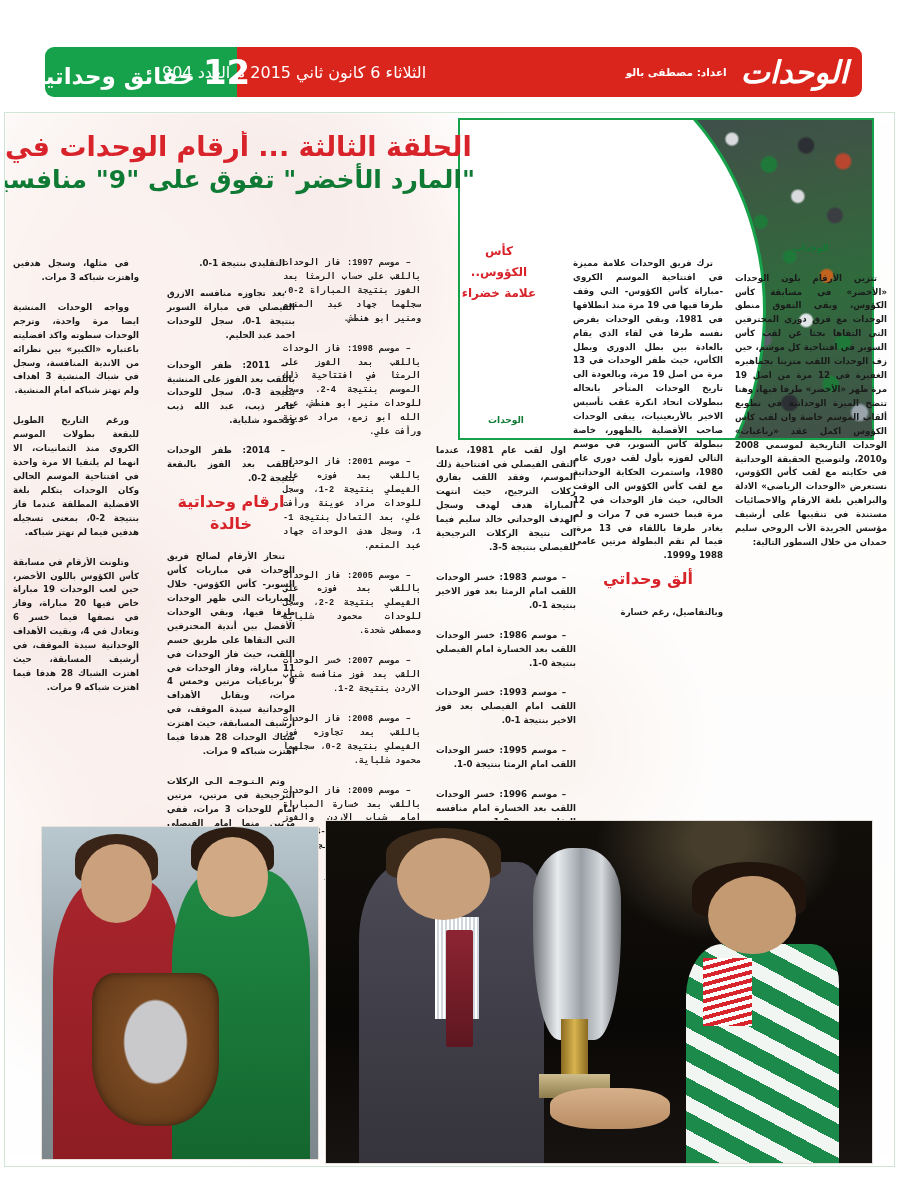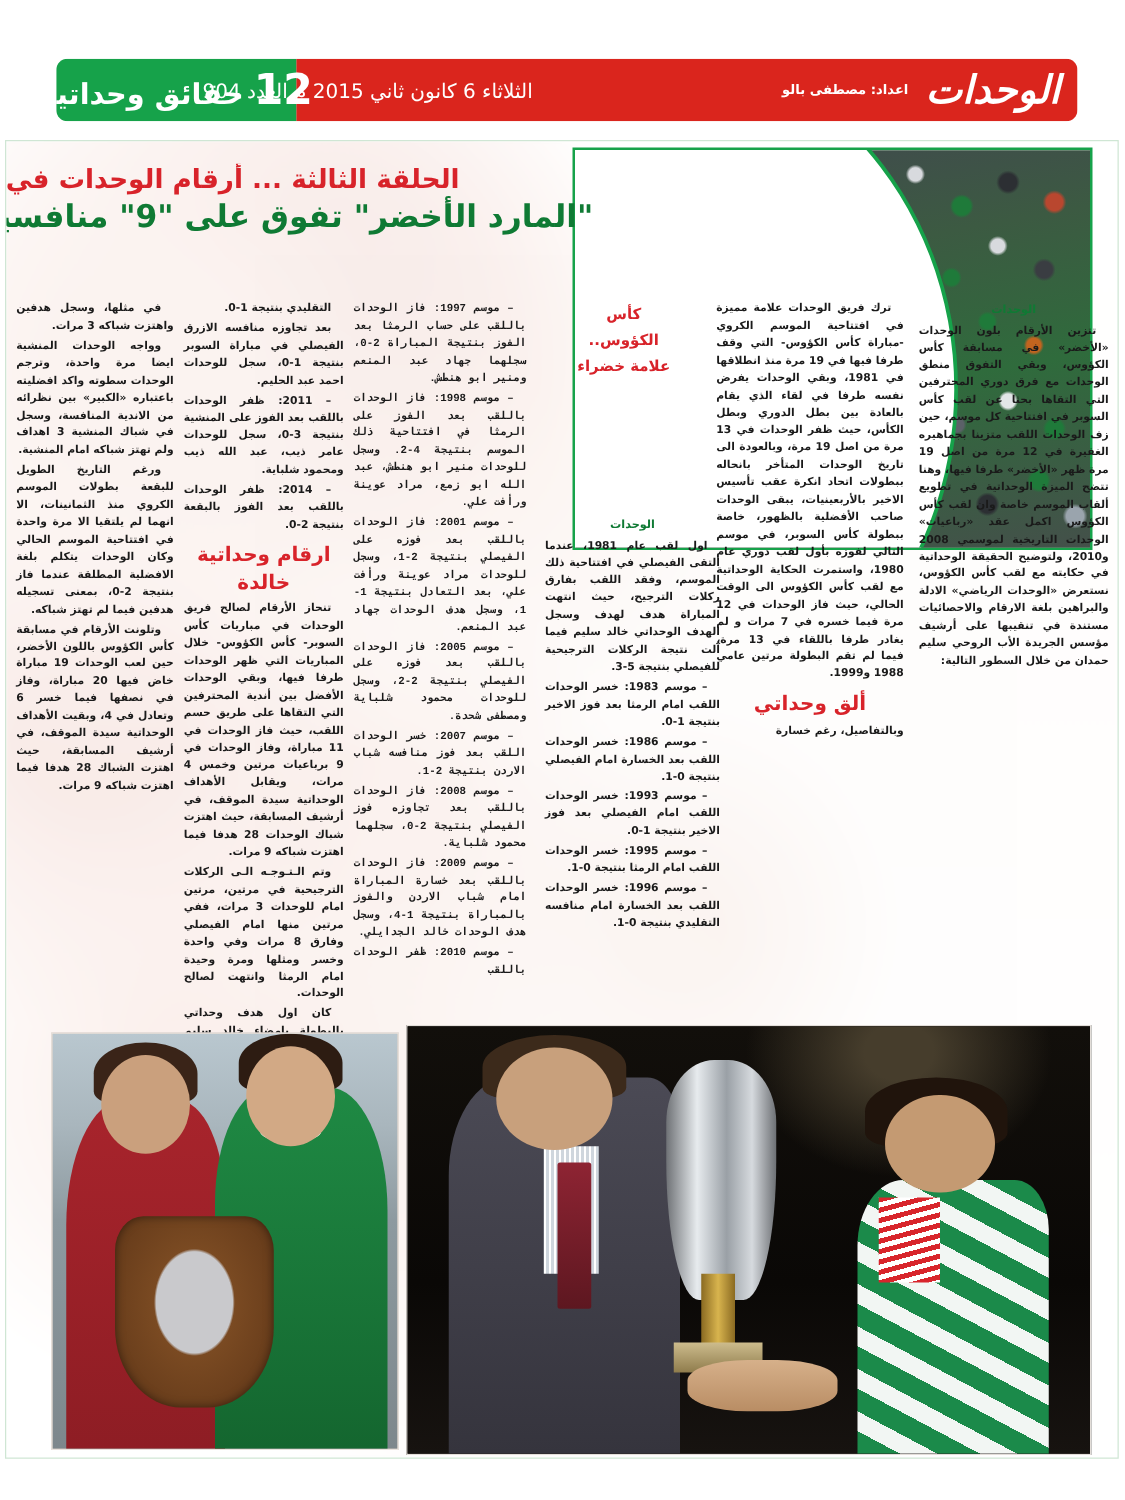--- a/index.html
+++ b/index.html
@@ -100,37 +100,37 @@
       radial-gradient(circle at 97% 92%, #9aa4ad 0 1.4%, transparent 2%),
       linear-gradient(170deg,#41484f 0%,#3c5a42 30%,#2f6b3c 60%,#44504a 100%);
   }
   
   .crowd-arc{position:absolute;left:-220px;top:-92px;width:520px;height:560px;
              border-radius:50%;background:#ffffff;border:3px solid #16a24a;}
 
   
   .headline{position:absolute;left:0;top:18px;width:470px;text-align:left;
             padding-left:0;overflow:hidden;}
-  .hl1{color:#d8232a;font-size:21px;font-weight:bold;white-space:nowrap;
+  .hl1{color:#d8232a;font-size:27px;font-weight:bold;white-space:nowrap;
        margin:0 0 4px 0;line-height:1.15;letter-spacing:-0.2px;}
   .hl2{color:#0f7a34;font-size:25px;font-weight:bold;white-space:nowrap;
        margin:0;line-height:1.15;letter-spacing:-0.2px;}
 
   
   .cols{position:absolute;left:8px;top:128px;width:874px;height:560px;}
   .col{position:absolute;top:0;font-size:8.6px;line-height:1.62;color:#1a1a1a;
        text-align:justify;direction:rtl;font-weight:bold;}
-  .col p{margin:0 0 2px 0;text-indent:10px;}
+  .col p{margin:16px 0 2px 0;text-indent:10px;}
   .col p.noind{text-indent:0;}
 
   .col-1{right:0px;width:152px;}      
   .col-2{right:164px;width:150px;}
   .col-3{right:318px;width:140px;}
   .col-4{right:466px;width:138px;font-family:Liberation Mono, monospace;}
-  .col-5{right:612px;width:128px;}
+  .col-5{right:592px;width:128px;}
   .col-6{right:748px;width:126px;}
 
   .subhead-red{color:#d8232a;font-size:16px;font-weight:bold;text-align:center;
                margin:5px 0 5px 0;line-height:1.35;}
   .subhead-green{color:#0f7a34;font-size:9px;font-weight:bold;text-align:center;
                  margin:0 0 3px 0;}
   .kaas-block{text-align:center;color:#d8232a;font-size:12px;font-weight:bold;
               line-height:1.75;}
 
   

